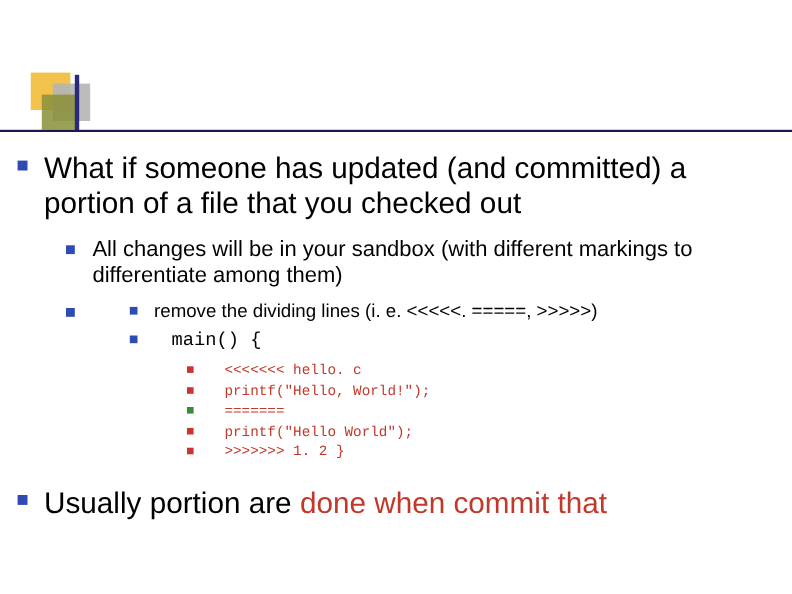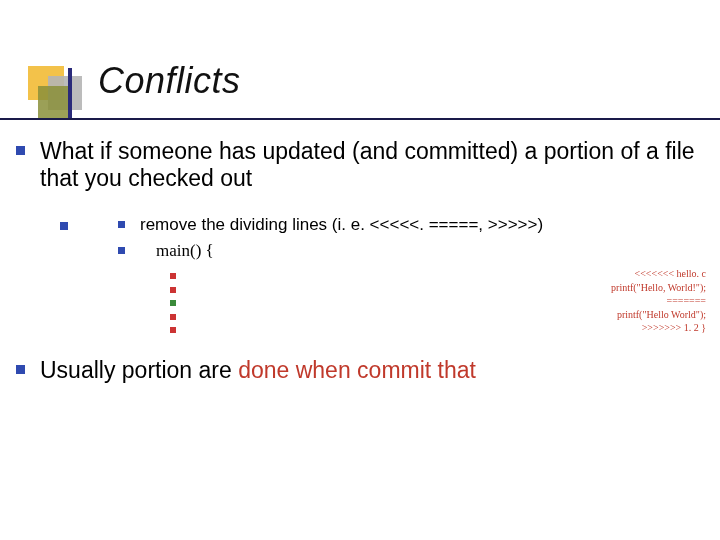--- a/index.html
+++ b/index.html
@@ -97,21 +97,21 @@
     margin-bottom: 10px;
   }
   .lvl1 > li::before {
     content: "";
     position: absolute;
     left: 2px;
     top: 8px;
     width: 9px; height: 9px;
     background: #2f4ab0;
   }
-  .lvl1 .txt1 { font-size: 23px; }
+  .lvl1 .txt1 { font-size: 27px; }
 
   
   .lvl2 {
     margin-top: 14px;
   }
   .lvl2 > li {
     position: relative;
     padding-left: 24px;
     margin-left: 20px;
     margin-bottom: 2px;
@@ -121,21 +121,21 @@
     content: "";
     position: absolute;
     left: 0;
     top: 7px;
     width: 8px; height: 8px;
     background: #2f4ab0;
   }
 
   
   .lvl3 {
-    margin-top: 23px;
+    margin-top: 10px;
   }
   .lvl3 > li {
     position: relative;
     padding-left: 22px;
     margin-left: 34px;
     margin-bottom: 6px;
     font-size: 17px;
   }
   .lvl3 > li::before {
     content: "";
@@ -148,62 +148,63 @@
 
   
   .lvl4 {
     margin-top: 6px;
   }
   .lvl4 > li {
     position: relative;
     padding-left: 18px;
     margin-left: 30px;
     margin-bottom: 0px;
-    font-size: 10px;
+    font-size: 13px;
     line-height: 1.35;
-    text-align: right;
   }
   .lvl4 > li::before {
     content: "";
     position: absolute;
     left: 0;
     top: 6px;
     width: 6px; height: 6px;
     background: #2f4ab0;
   }
   .lvl4.red > li::before { background: #c33; }
   .lvl4 > li.green::before { background: #3a8a3a; }
 
-  .mono { font-family: Liberation Serif, serif; white-space: pre; padding-left: 16px; }
+  .mono { font-family: Liberation Mono, monospace; white-space: pre; padding-left: 16px; }
   .red { color: #c0392b; }
 
   .spacer-top { margin-top: 22px !important; }
 </style>
 </head>
 <body>
 
 <div class="slide">
 
   <div class="title-wrap">
     <div class="title-deco">
       <div class="deco-yellow"></div>
       <div class="deco-gray"></div>
       <div class="deco-olive"></div>
       <div class="deco-line"></div>
     </div>
-    <div class="title-text">Conflicts</div>
   </div>
   <div class="title-rule"></div>
 
   <div class="body">
     <ul class="lvl1">
       <li>
         <span class="txt1">What if someone has updated (and committed) a portion of a file that you checked out</span>
 
         <ul class="lvl2">
+          <li>
+            <span>All changes will be in your sandbox (with different markings to differentiate among them)</span>
+          </li>
           <li>
 
             <ul class="lvl3">
               <li>
                 <span>remove the dividing lines (i. e. &lt;&lt;&lt;&lt;&lt;. =====, &gt;&gt;&gt;&gt;&gt;)</span>
               </li>
               <li>
                 <span class="mono">main() {</span>
 
                 <ul class="lvl4 red">

